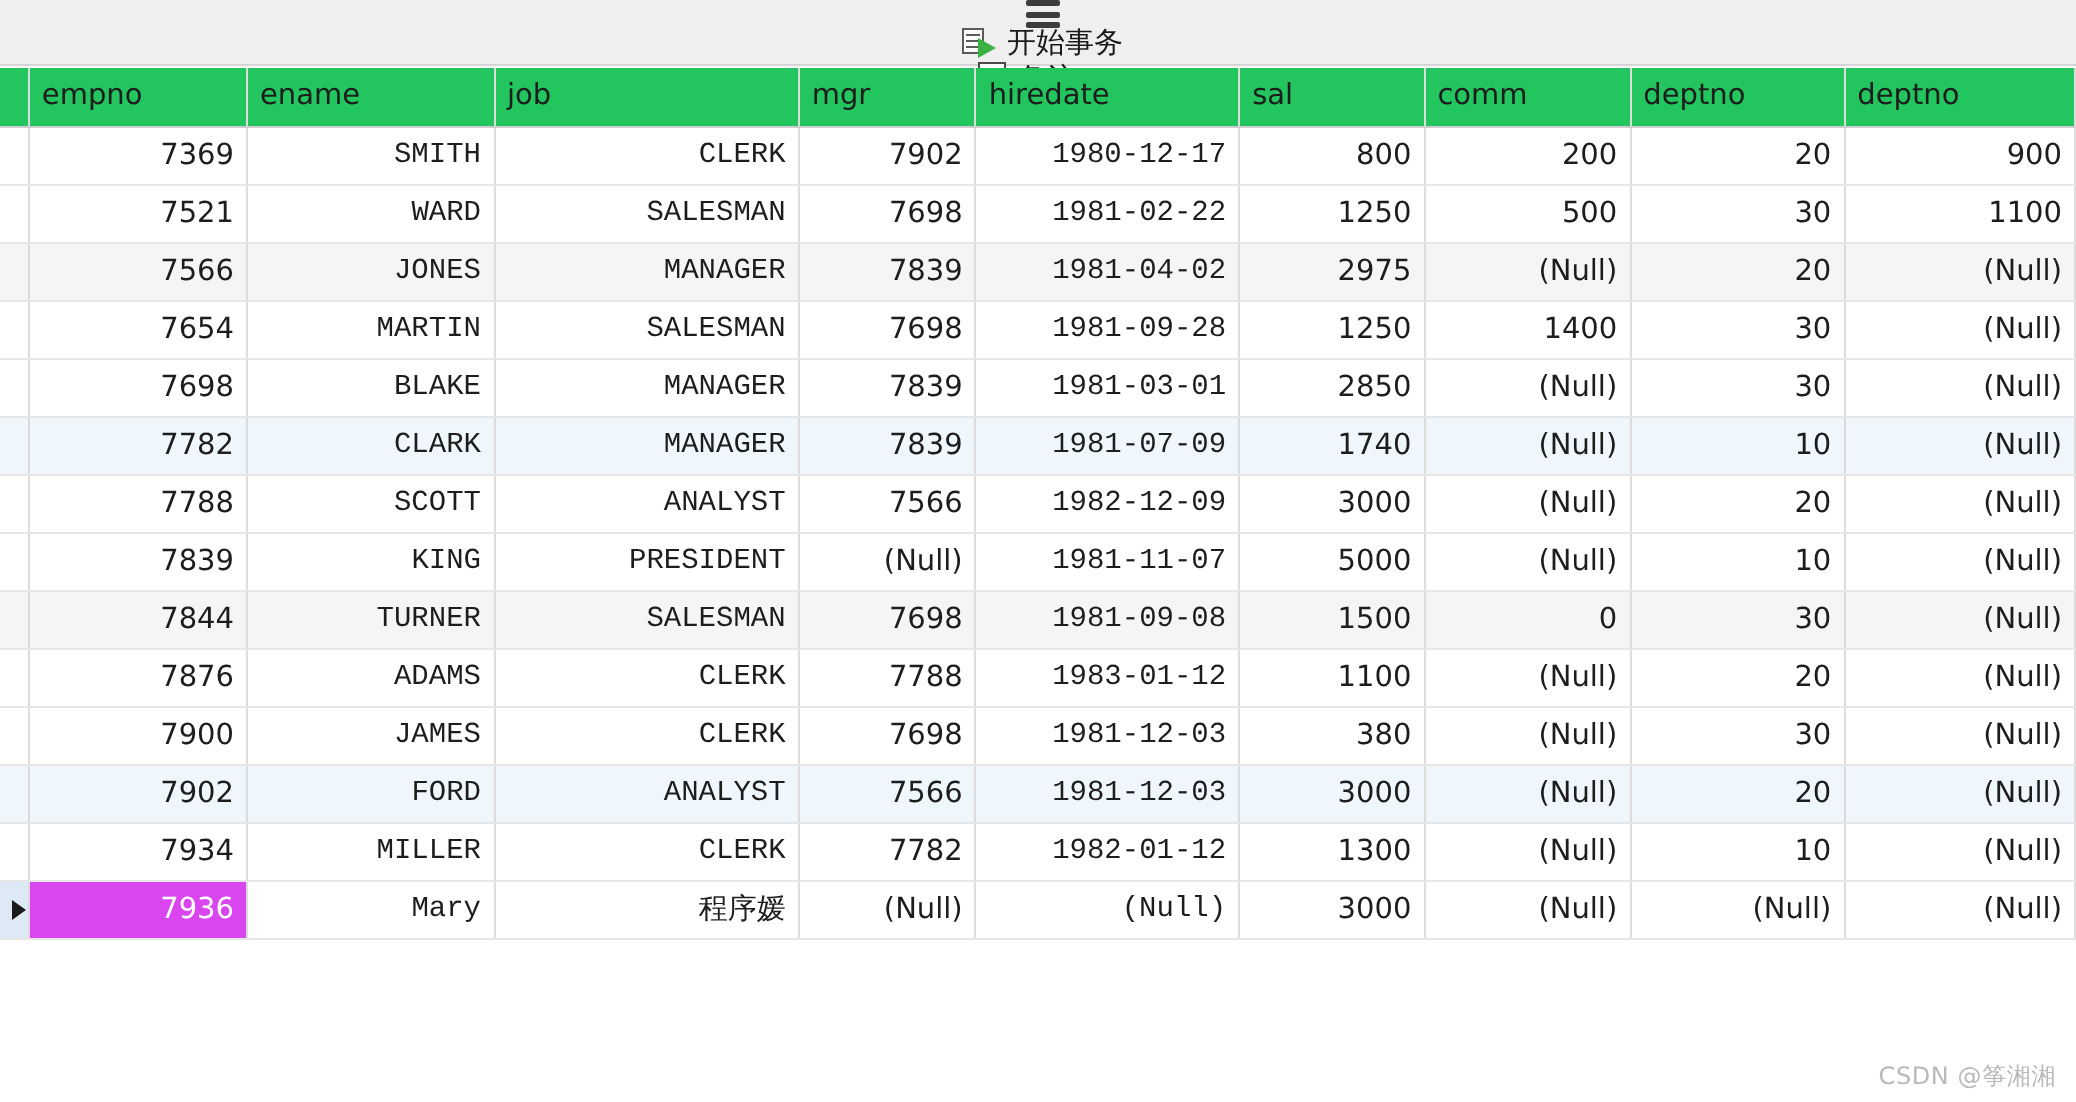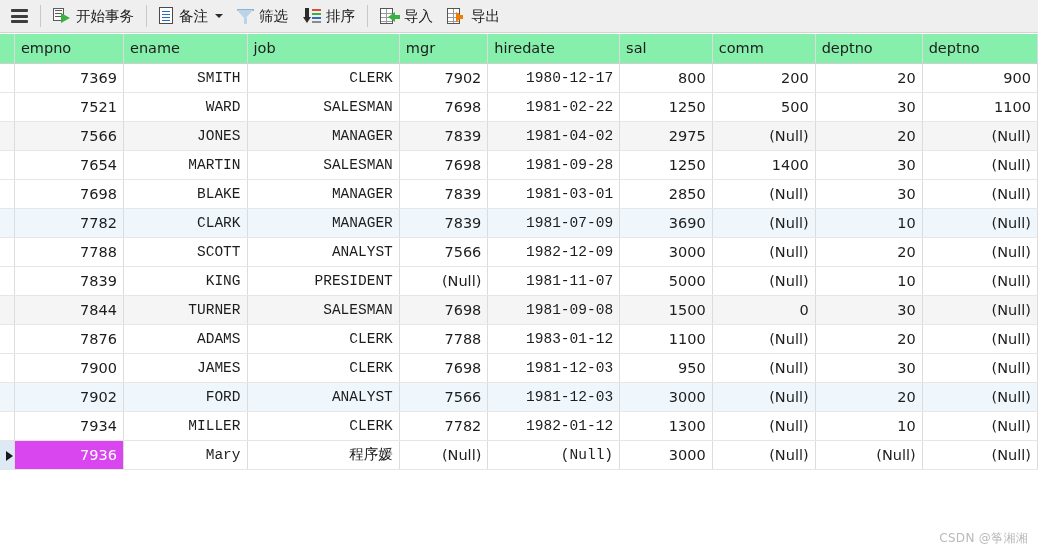--- a/index.html
+++ b/index.html
@@ -20,20 +20,21 @@
 
   
   .toolbar {
     height: 33px;
     background: #efefef;
     border-bottom: 1px solid #d4d4d4;
     display: flex;
     align-items: center;
     padding: 0 0 0 4px;
     position: relative;
+    flex-direction: column;
   }
   .tb-btn {
     display: flex;
     align-items: center;
     height: 27px;
     padding: 0 7px;
     gap: 5px;
     cursor: default;
     white-space: nowrap;
   }
@@ -191,21 +192,21 @@
     height: 29px;
     padding: 0 6px;
     overflow: hidden;
     white-space: nowrap;
     font-weight: normal;
     color: #1d1d1d;
   }
 
   
   table.dg thead th {
-    background: #86efac;
+    background: #22c55e;
     border-bottom: 1px solid #cfcfcf;
     text-align: left;
     color: #1d1d1d;
     height: 29px;
   }
   th.gutter, td.gutter {
     width: 14px;
     padding: 0;
     background: #ffffff;
     border-right: 1px solid #cfcfcf;
@@ -406,21 +407,21 @@
             <td class="c-deptno num">30</td>
             <td class="c-balance num null-val">(Null)</td>
           </tr>
           <tr class="alt-blue">
             <td class="gutter"></td>
             <td class="c-empno num">7782</td>
             <td class="c-ename txt">CLARK</td>
             <td class="c-job txt">MANAGER</td>
             <td class="c-mgr num">7839</td>
             <td class="c-hiredate txt">1981-07-09</td>
-            <td class="c-sal num">3690</td>
+            <td class="c-sal num">1740</td>
             <td class="c-comm num null-val">(Null)</td>
             <td class="c-deptno num">10</td>
             <td class="c-balance num null-val">(Null)</td>
           </tr>
           <tr class="">
             <td class="gutter"></td>
             <td class="c-empno num">7788</td>
             <td class="c-ename txt">SCOTT</td>
             <td class="c-job txt">ANALYST</td>
             <td class="c-mgr num">7566</td>
@@ -466,21 +467,21 @@
             <td class="c-deptno num">20</td>
             <td class="c-balance num null-val">(Null)</td>
           </tr>
           <tr class="">
             <td class="gutter"></td>
             <td class="c-empno num">7900</td>
             <td class="c-ename txt">JAMES</td>
             <td class="c-job txt">CLERK</td>
             <td class="c-mgr num">7698</td>
             <td class="c-hiredate txt">1981-12-03</td>
-            <td class="c-sal num">950</td>
+            <td class="c-sal num">380</td>
             <td class="c-comm num null-val">(Null)</td>
             <td class="c-deptno num">30</td>
             <td class="c-balance num null-val">(Null)</td>
           </tr>
           <tr class="alt-blue">
             <td class="gutter"></td>
             <td class="c-empno num">7902</td>
             <td class="c-ename txt">FORD</td>
             <td class="c-job txt">ANALYST</td>
             <td class="c-mgr num">7566</td>

